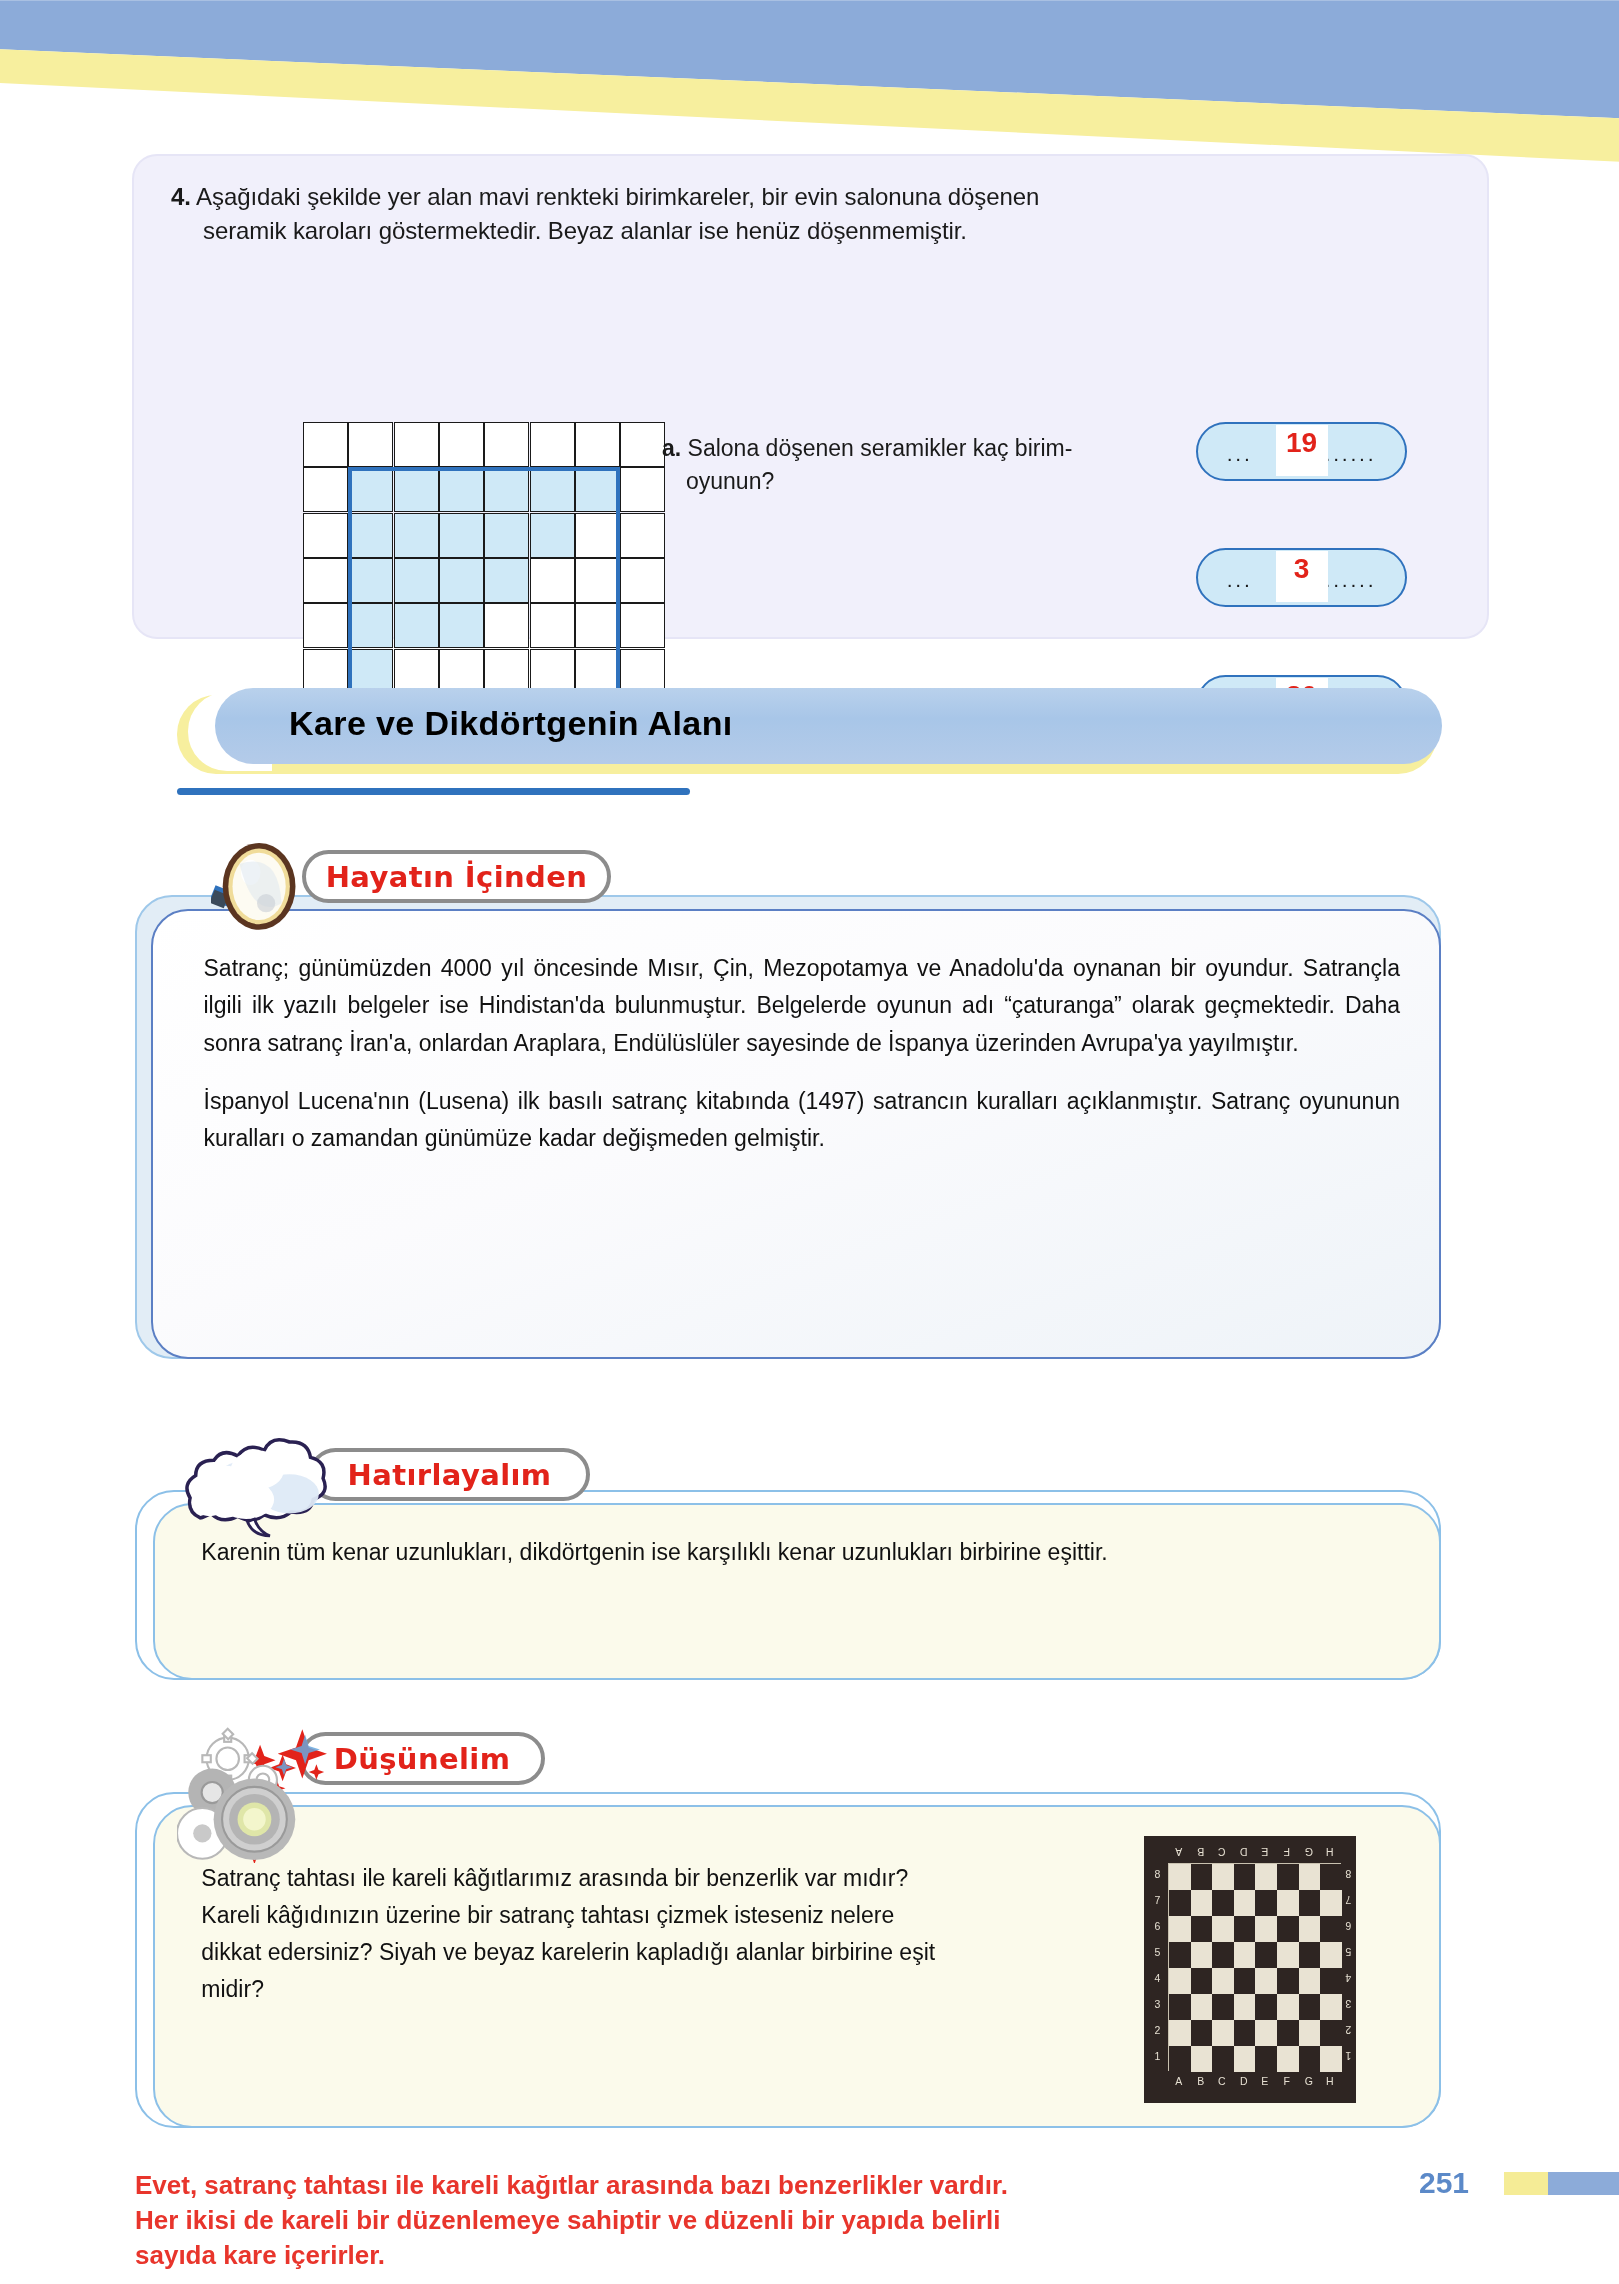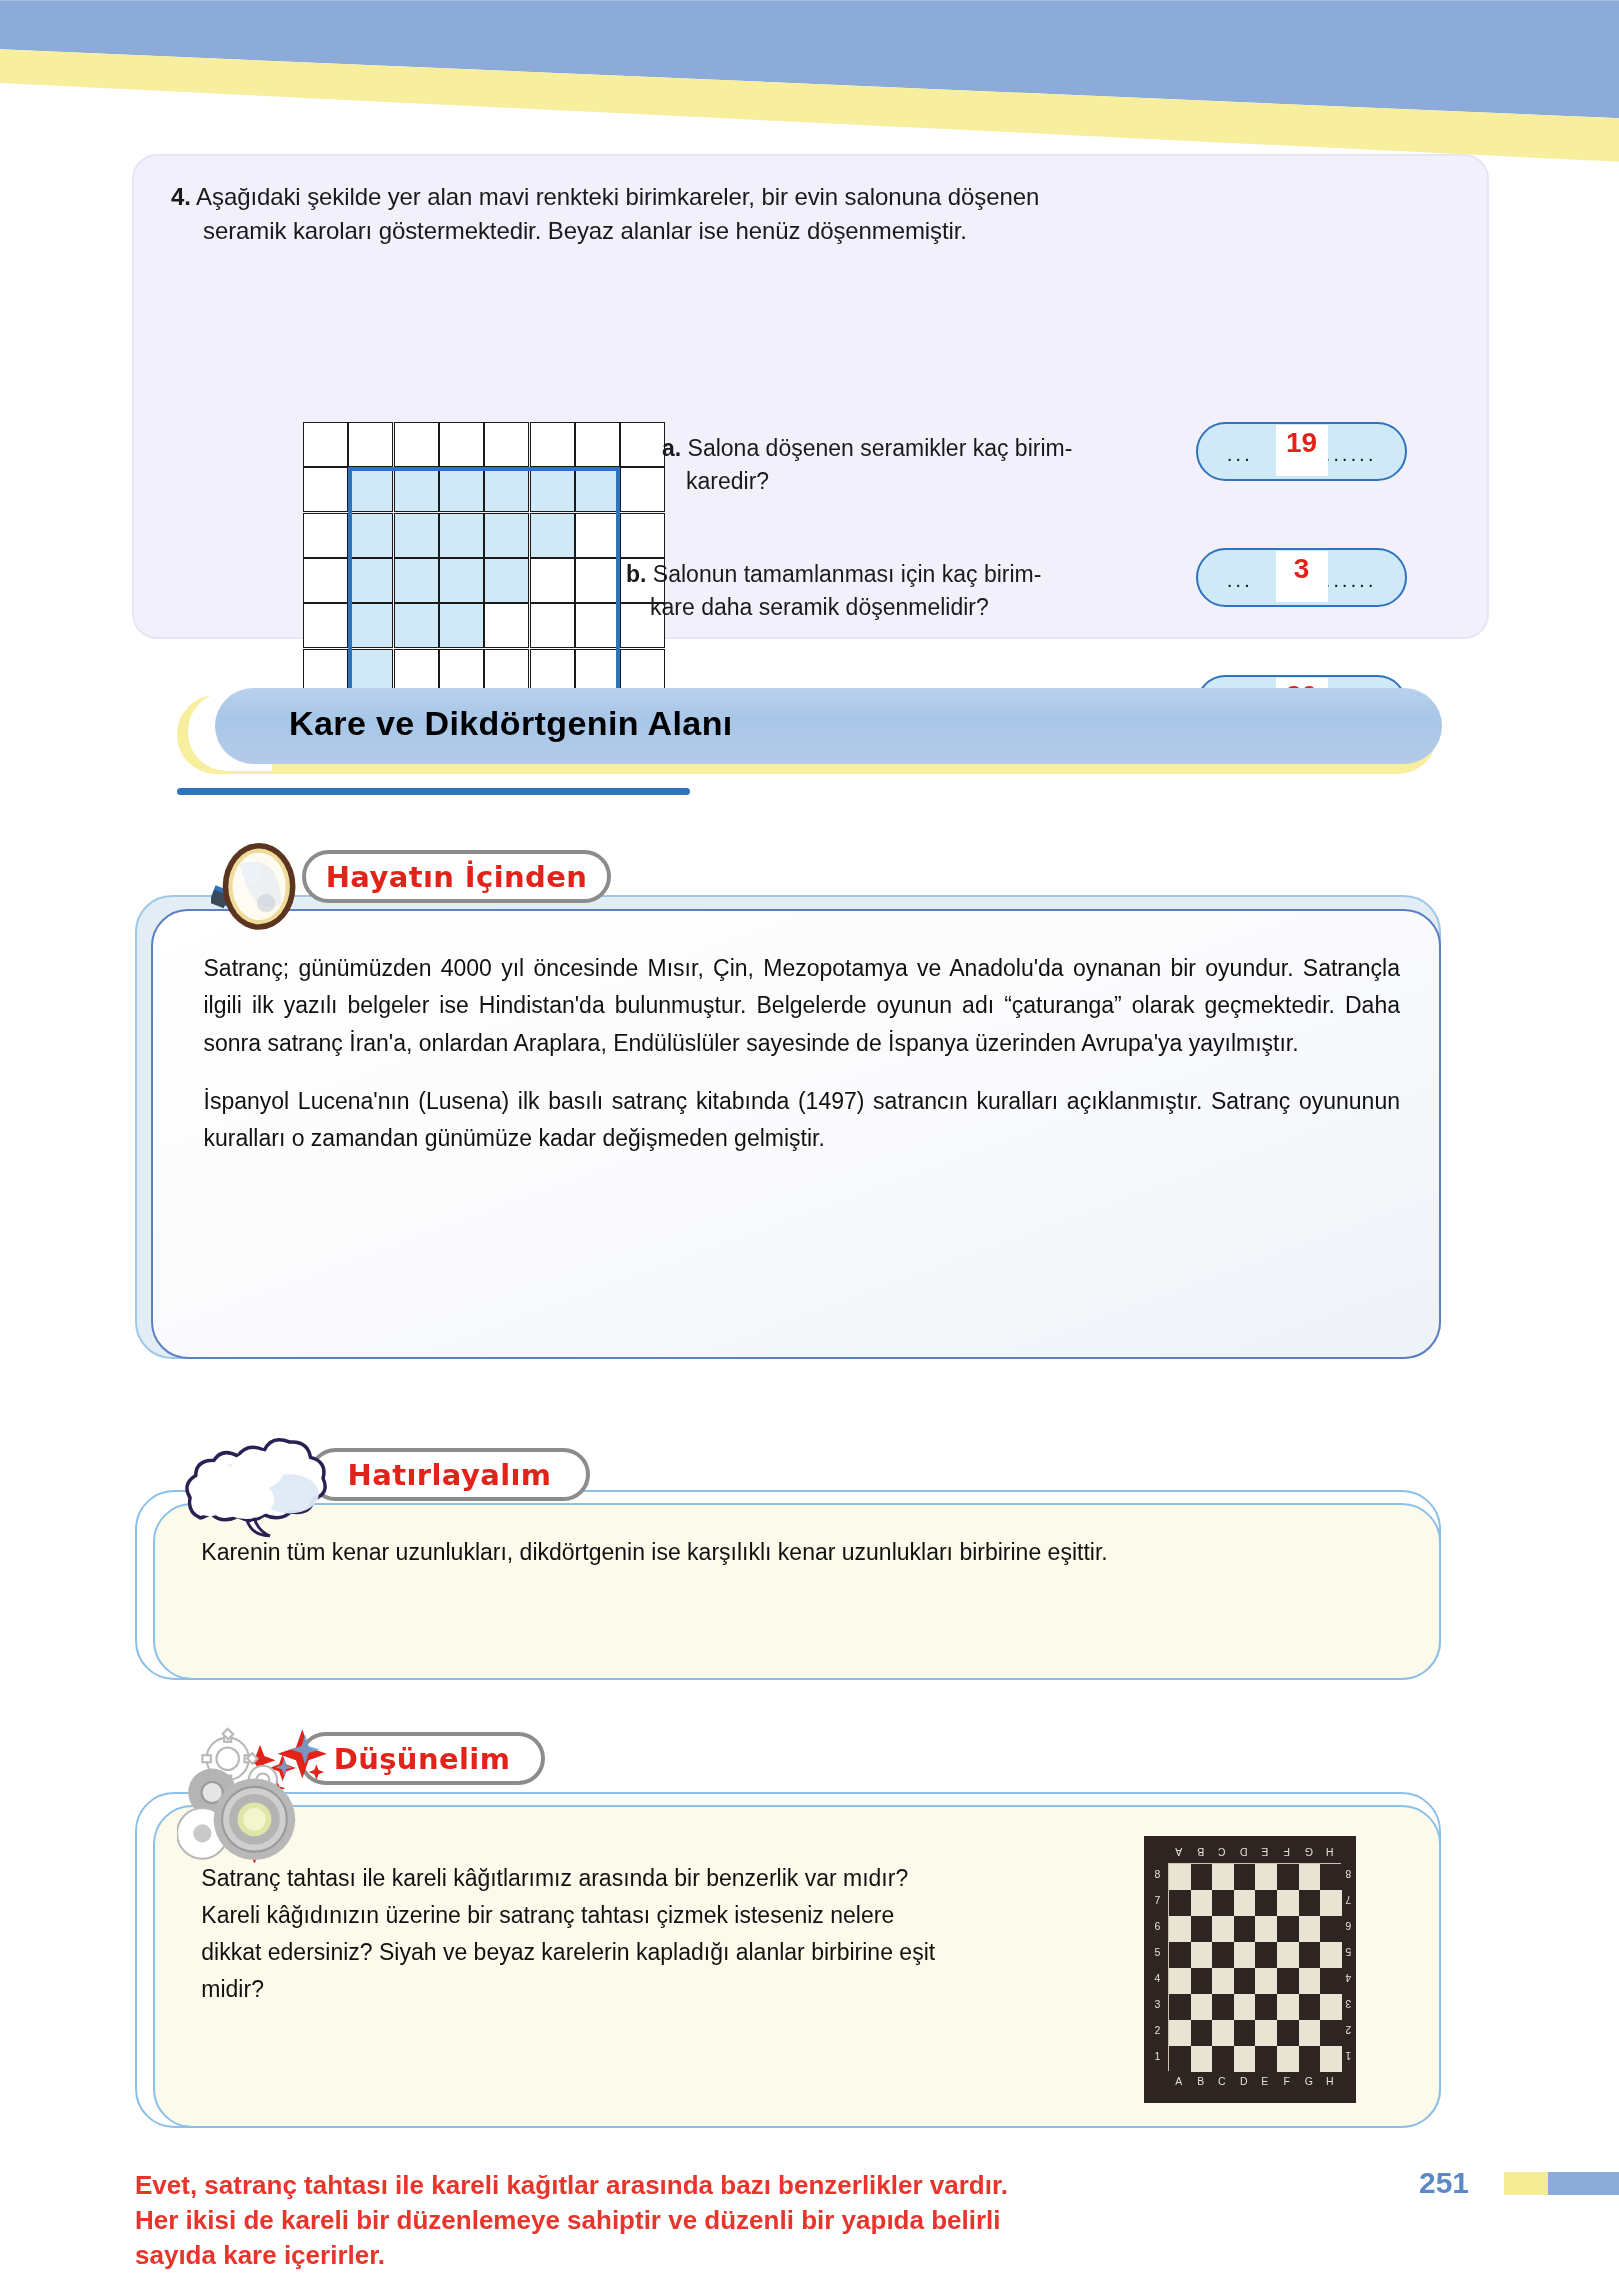--- a/index.html
+++ b/index.html
@@ -244,38 +244,31 @@
         <div class="gcell" style="left: 227px; top: 272px; width: 45px; height: 45px;"></div>
         <div class="gcell" style="left: 272px; top: 272px; width: 45px; height: 45px;"></div>
         <div class="gcell" style="left: 317px; top: 272px; width: 45px; height: 45px;"></div>
         <div id="room-outline" style="left: 45px; top: 45px; width: 272px; height: 227px;"></div>
       </div>
 
     <div class="qrow" style="left:492px; top:276px; width:534px;margin-left:36px;">
       <div class="qlabel">
         <b>a.</b>
         <span>Salona döşenen seramikler kaç birim-</span>
-        <span class="ind">karedir?</span>
+        <span class="ind">oyunun?</span>
       </div>
     </div>
     <div class="bubble" style="left:1062px; top:266px;">
       <div class="dots">
         <span>...</span><span style="display:inline-block;width:46px"></span><span>.........</span>
       </div>
       <div class="ansbg"></div>
       <div class="ans">19</div>
     </div>
 
-    <div class="qrow" style="left:492px; top:402px; width:534px;">
-      <div class="qlabel">
-        <b>b.</b>
-        <span>Salonun tamamlanması için kaç birim-</span>
-        <span class="ind">kare daha seramik döşenmelidir?</span>
-      </div>
-    </div>
     <div class="bubble" style="left:1062px; top:392px;">
       <div class="dots">
         <span>...</span><span style="display:inline-block;width:46px"></span><span>.........</span>
       </div>
       <div class="ansbg"></div>
       <div class="ans">3</div>
     </div>
 
     <div class="qrow" style="left:492px; top:529px; width:534px;">
       <div class="qlabel">

